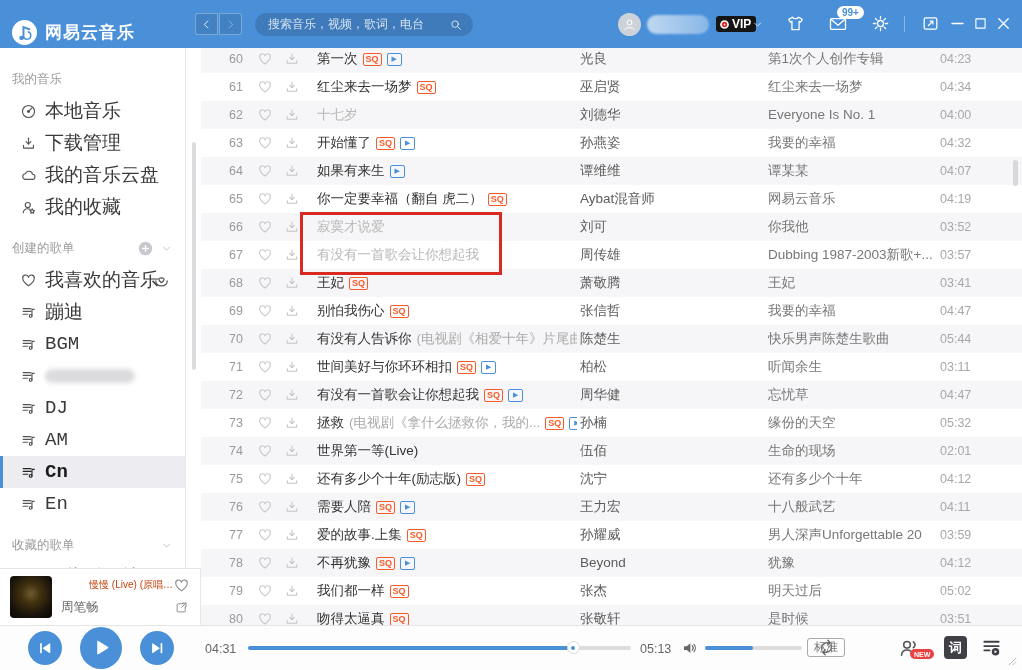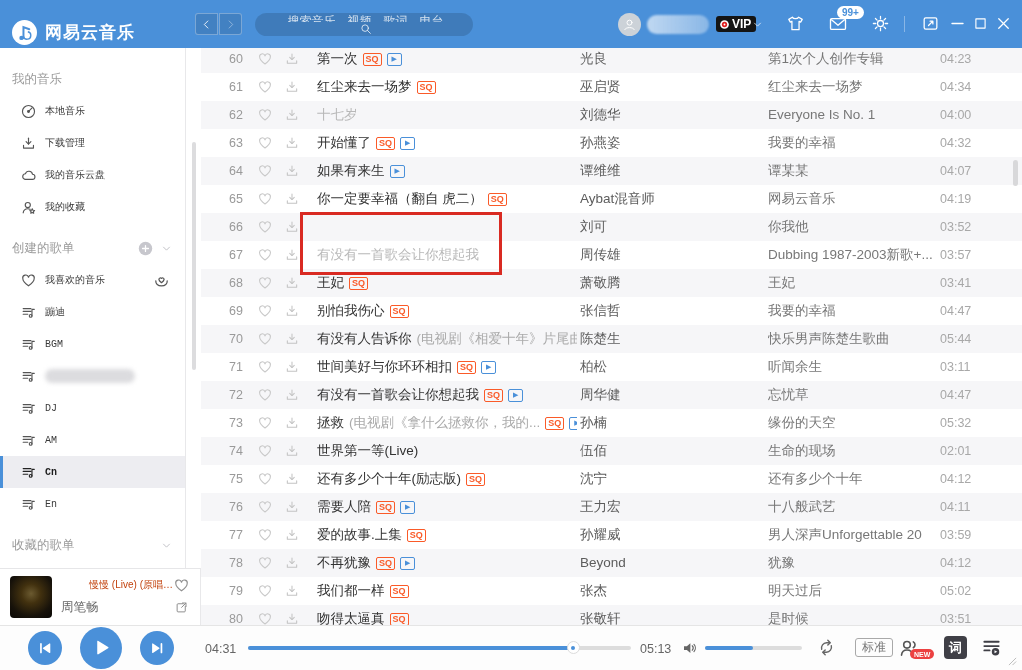--- a/index.html
+++ b/index.html
@@ -12,21 +12,21 @@
   header{position:absolute;left:0;top:0;width:1022px;height:48px;background:#4a90d9;}
   .logo{position:absolute;left:12px;top:0;height:64px;display:flex;align-items:center;gap:8px;}
   .logo-disc{width:25px;height:25px;background:#fff;border-radius:50%;padding:0;}
   .logo-text{color:#fff;font-size:17px;font-weight:bold;letter-spacing:1px;}
   .nav-btn{position:absolute;top:13px;width:23px;height:22px;background:rgba(0,0,0,.10);
            border:1px solid rgba(255,255,255,.30);box-sizing:border-box;display:flex;align-items:center;justify-content:center;color:#fff;}
   .nav-btn .ic{width:13px;height:13px;}
   .nav-back{left:195px;border-radius:3px 0 0 3px;}
   .nav-fwd{left:219px;border-radius:0 3px 3px 0;color:rgba(255,255,255,.45);}
   .search{position:absolute;left:255px;top:13px;width:218px;height:23px;background:rgba(0,0,0,.14);
-          border-radius:12px;display:flex;align-items:center;padding:0 10px 0 13px;box-sizing:border-box;flex-direction:column;}
+          border-radius:12px;display:flex;align-items:center;padding:0 10px 0 13px;box-sizing:border-box;}
   .search .ph{flex:1;font-size:12px;color:rgba(255,255,255,.78);white-space:nowrap;overflow:hidden;}
   .search .ic{width:14px;height:14px;color:rgba(255,255,255,.8);}
   .avatar{position:absolute;left:618px;top:13px;width:23px;height:23px;border-radius:50%;background:#ccd2d8;
           display:flex;align-items:center;justify-content:center;color:#fff;}
   .avatar .ic{width:15px;height:15px;}
   .name-blur{position:absolute;left:647px;top:15px;width:62px;height:19px;border-radius:10px;
              background:linear-gradient(90deg,rgba(255,255,255,.65),rgba(255,255,255,.35));filter:blur(1px);}
   .vip{position:absolute;left:716px;top:16px;height:16px;background:#141414;border-radius:3px;
        display:flex;align-items:center;gap:2px;padding:0 5px 0 3px;color:#fff;font-size:12px;font-weight:bold;}
   .vip .ic{width:11px;height:11px;}
@@ -45,21 +45,21 @@
   .i-close{left:994px;}
 
   
   aside{position:absolute;left:0;top:48px;width:186px;height:520px;background:#fff;box-sizing:border-box;
         border-right:1px solid #e8e8ea;padding-top:15px;overflow:hidden;font-family:Liberation Mono, monospace;}
   .sec{height:32px;display:flex;align-items:center;padding:0 12px;font-size:12.5px;color:#9b9b9b;}
   .sec .spacer{flex:1;}
   .sec .ic{color:#b9b9bf;}
   .ic-plus{width:17px;height:17px;margin-right:6px;}
   .ic-chev{width:13px;height:13px;color:#b0b0b6;}
-  .sitem{position:relative;height:32px;display:flex;align-items:center;color:#3a3a3a;font-size:10px;cursor:default;}
+  .sitem{position:relative;height:32px;display:flex;align-items:center;color:#3a3a3a;font-size:19px;cursor:default;}
   .sitem .si{width:17px;height:17px;margin:0 8px 0 20px;color:#555;}
   .sitem .lbl{white-space:nowrap;overflow:hidden;max-width:118px;}
   .sitem.sel{background:#ededf1;}
   .sitem.sel::before{content:"";position:absolute;left:0;top:0;width:3px;height:100%;background:#4a90d9;}
   .sitem.sel .lbl{font-weight:bold;color:#1c1c1c;}
   .sitem.sel .si{color:#222;}
   .sitem .extra{position:absolute;right:14px;width:19px;height:19px;color:#555;}
   .blurchip{width:90px;height:14px;border-radius:7px;background:#dcdcdf;filter:blur(2px);}
   .sb-thumb{position:absolute;left:192px;top:142px;width:4px;height:228px;border-radius:2px;background:#dcdcde;}
 
@@ -110,21 +110,21 @@
   .progress{position:absolute;left:248px;top:20px;width:383px;height:4px;border-radius:2px;background:#ddd;}
   .progress .fill{height:100%;border-radius:2px;background:#4a90d9;}
   .progress .thumb{position:absolute;top:-5px;width:13px;height:13px;border-radius:50%;background:#fff;
                    border:1px solid #dcdcdc;box-sizing:border-box;}
   .progress .thumb::after{content:"";position:absolute;left:3.5px;top:3.5px;width:4px;height:4px;border-radius:50%;background:#4a90d9;}
   .vol-ic{position:absolute;left:681px;top:13px;width:18px;height:18px;color:#666;}
   .volume{position:absolute;left:705px;top:20px;width:97px;height:4px;border-radius:2px;background:#ddd;}
   .volume .vfill{height:100%;border-radius:2px;background:#4a90d9;}
   .pb-ic{position:absolute;color:#666;}
   .i-loop{left:816px;top:11px;width:21px;height:21px;}
-  .quality{position:absolute;left:855px;top:12px;border:1px solid #a9a9a9;border-radius:3px;color:#777;
+  .quality{position:absolute;left:807px;top:12px;border:1px solid #a9a9a9;border-radius:3px;color:#777;
            font-size:12px;padding:1px 6px;line-height:15px;}
   .together{position:absolute;left:898px;top:10px;width:24px;height:24px;color:#555;}
   .together .ic{width:24px;height:24px;}
   .new{position:absolute;left:12px;top:13px;background:#ec4141;color:#fff;font-size:7px;font-weight:bold;
        border-radius:7px;padding:1.5px 4px;line-height:7px;}
   .lyr{position:absolute;left:944px;top:10px;width:23px;height:23px;background:#3f3f46;border-radius:4px;
        color:#fff;font-size:13px;font-weight:bold;text-align:center;line-height:23px;}
   .i-queue{left:980px;top:10px;width:23px;height:23px;color:#3f3f46;}
   .grip{position:absolute;left:1008px;top:31px;width:9px;height:9px;color:#b5b5b5;}
 </style>
@@ -562,20 +562,23 @@
             <svg viewBox="0 0 24 24" fill="none" stroke="currentColor" stroke-width="1.6" stroke-linecap="round" stroke-linejoin="round">
               <path d="M12 19.5 C6.6 15.5 4 12.3 4 9.4 A4.1 4.1 0 0 1 12 7.4 4.1 4.1 0 0 1 20 9.4 c0 2.9-2.6 6.1-8 10.1 Z"></path>
             </svg>
           </span>
           <span class="col-dl ic">
             <svg viewBox="0 0 24 24" fill="none" stroke="currentColor" stroke-width="1.6" stroke-linecap="round" stroke-linejoin="round">
               <path d="M12 4.5 V12.6"></path>
               <polyline points="8.6 9.4 12 12.8 15.4 9.4"></polyline>
               <path d="M5 14.5 V18.5 H19 V14.5"></path>
             </svg>
+          </span>
+          <span class="col-title">
+            <span class="t">寂寞才说爱</span>
           </span>
           <span class="col-artist">刘可</span>
           <span class="col-album">你我他</span>
           <span class="col-dur">03:52</span>
         </div>
         <div class="song-row disabled">
           <span class="col-idx">67</span>
           <span class="col-like ic">
             <svg viewBox="0 0 24 24" fill="none" stroke="currentColor" stroke-width="1.6" stroke-linecap="round" stroke-linejoin="round">
               <path d="M12 19.5 C6.6 15.5 4 12.3 4 9.4 A4.1 4.1 0 0 1 12 7.4 4.1 4.1 0 0 1 20 9.4 c0 2.9-2.6 6.1-8 10.1 Z"></path>

